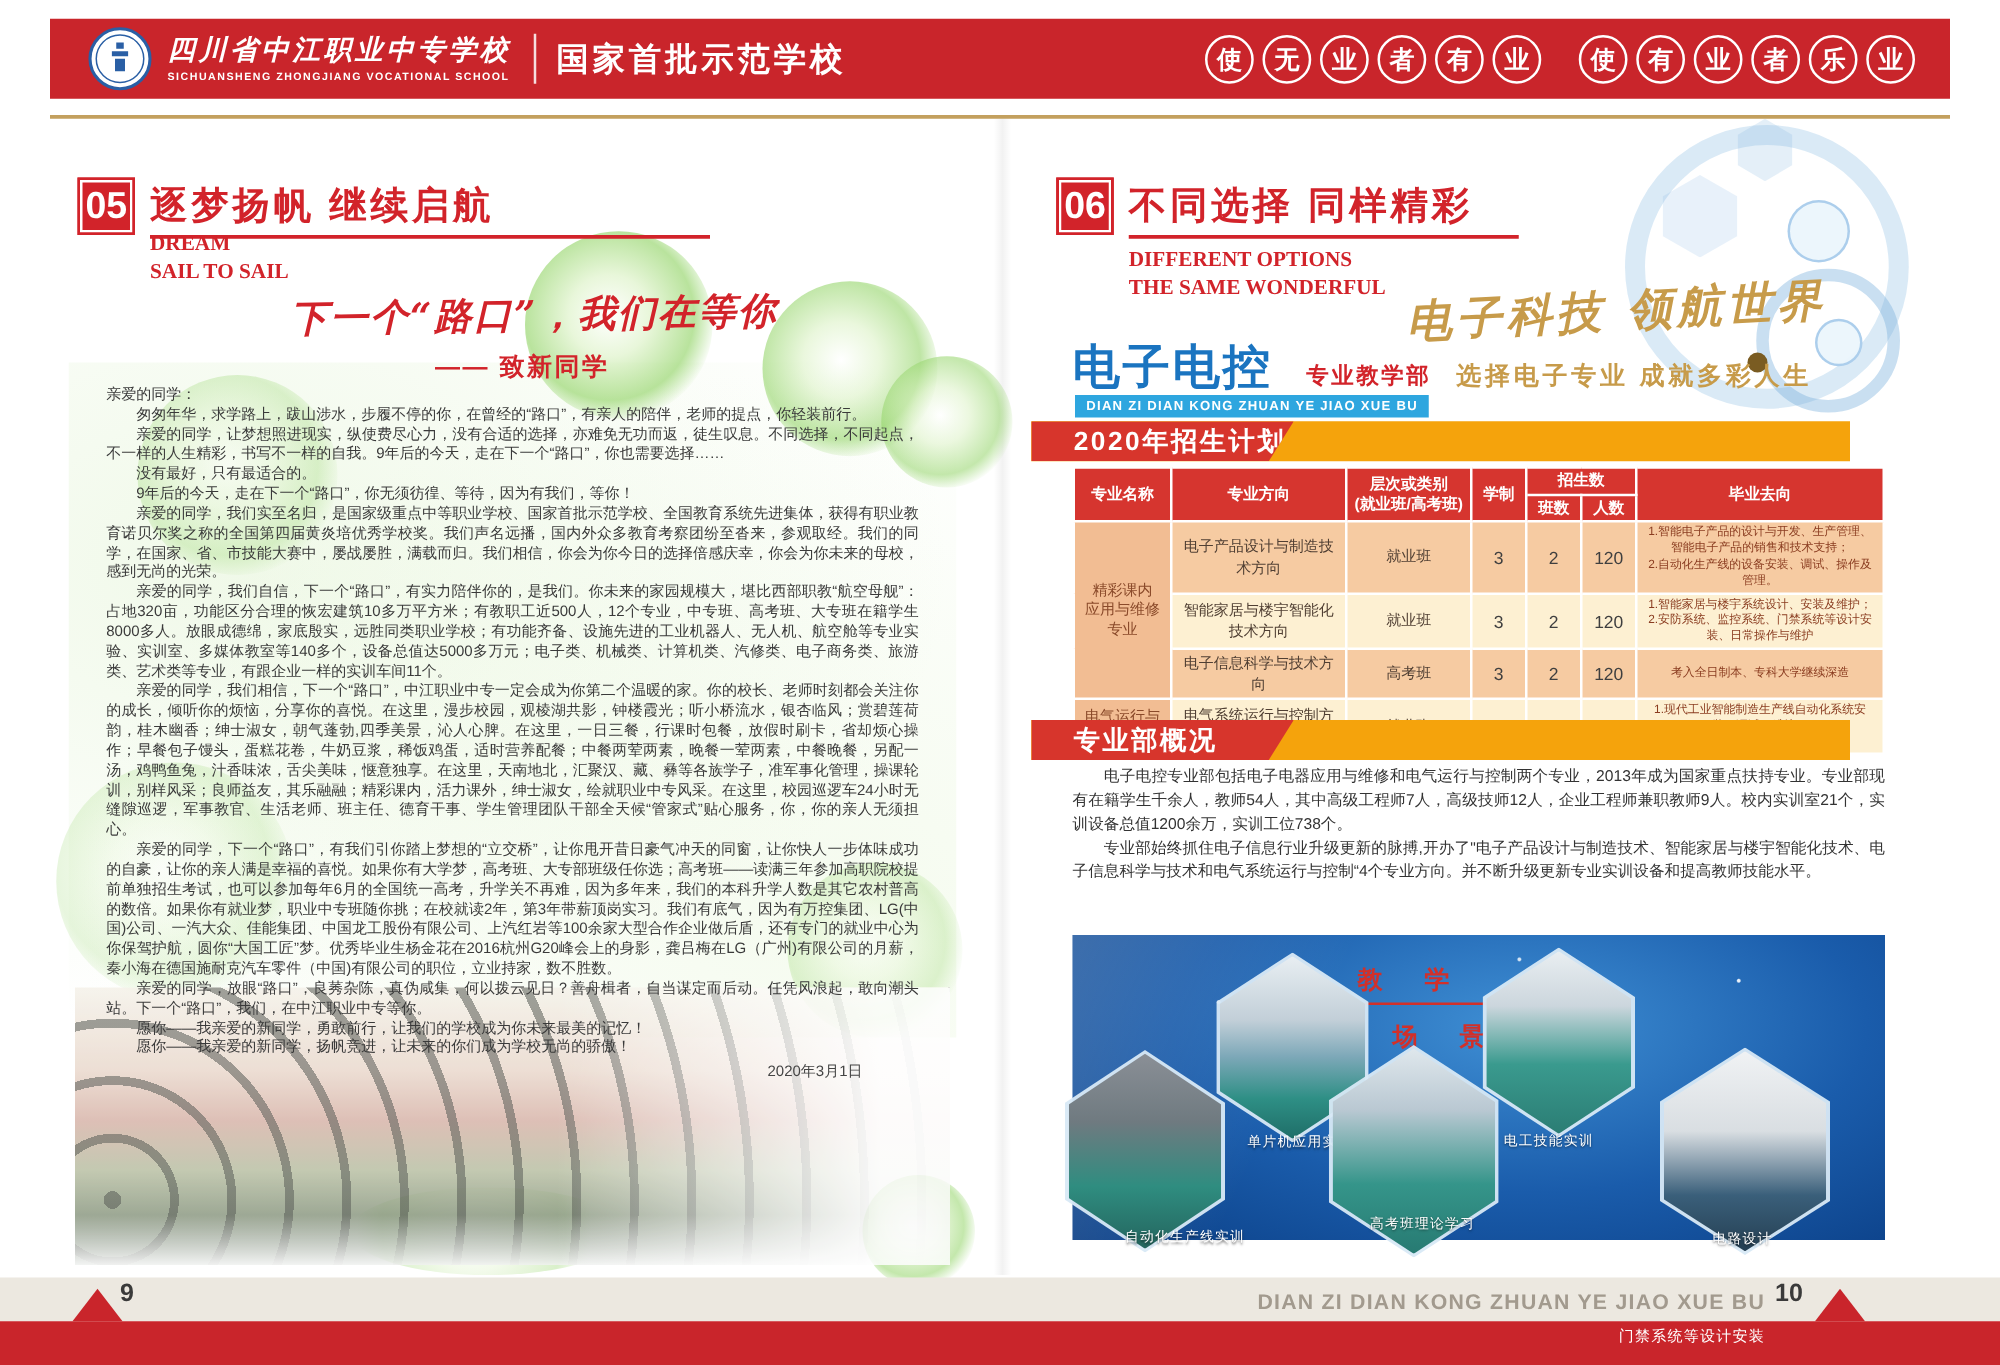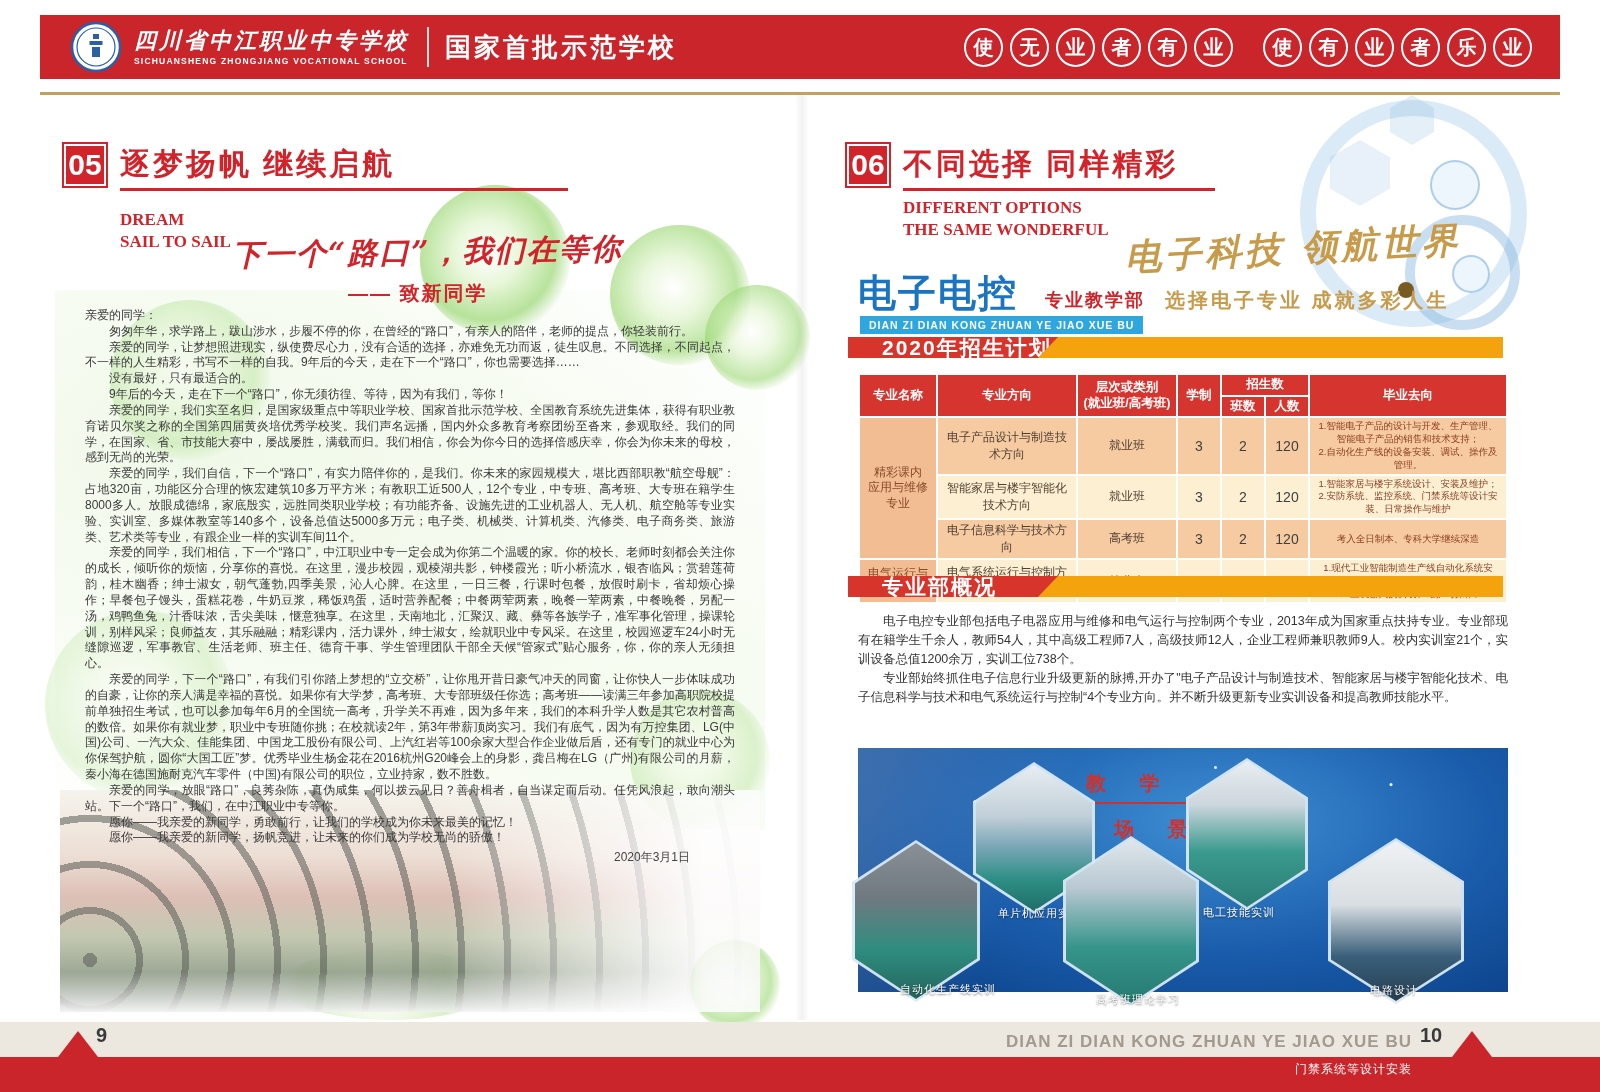--- a/index.html
+++ b/index.html
@@ -55,21 +55,21 @@
 
   
   .dept-cn{position:absolute;color:#1a74c0;font-size:38px;font-weight:bold;letter-spacing:2px;}
   .dept-suffix{position:absolute;color:#d2232a;font-size:18px;font-weight:bold;letter-spacing:2px;}
   .dept-bar{position:absolute;background:#2ea6df;color:#fff;font-size:10.5px;font-weight:bold;
             letter-spacing:1px;padding:3px 9px;}
   .gold-callig{position:absolute;color:#c79b4a;font-family:"DejaVu Serif",serif;font-style:italic;
                font-weight:bold;font-size:36px;letter-spacing:4px;transform:rotate(-3deg);}
   .gold-sub{position:absolute;color:#c79b4a;font-size:20px;font-weight:bold;letter-spacing:3px;}
 
-  .banner{position:absolute;left:848px;width:655px;height:21px;background:#f5a30c;}
+  .banner{position:absolute;left:825px;width:655px;height:32px;background:#f5a30c;}
   .banner .red{position:absolute;left:0;top:0;bottom:0;width:210px;background:#d7352c;
                clip-path:polygon(0 0,100% 0,calc(100% - 20px) 100%,0 100%);
                display:flex;align-items:center;padding-left:34px;box-sizing:border-box;
                color:#fff;font-weight:bold;font-size:21px;letter-spacing:2px;}
 
   table.enroll{position:absolute;left:858px;top:373px;width:648px;border-collapse:collapse;
                table-layout:fixed;font-size:12px;}
   table.enroll th,table.enroll td{border:2px solid #fff;padding:2px 4px;text-align:center;vertical-align:middle;}
   table.enroll{border:2px solid #c23b2e;}
   table.enroll thead th{background:#d6352f;color:#fff;font-weight:bold;font-size:12.5px;
@@ -163,21 +163,21 @@
   <div class="flower" style="left:110px;top:300px;width:160px;height:160px;opacity:.3;"></div>
   <div class="flower" style="left:45px;top:610px;width:190px;height:190px;opacity:.22;"></div>
   <div class="flower" style="left:630px;top:690px;width:140px;height:140px;opacity:.28;"></div>
   <div class="flower" style="left:690px;top:940px;width:90px;height:90px;opacity:.55;"></div>
   <div class="flower" style="left:280px;top:950px;width:220px;height:70px;opacity:.35;border-radius:50%;"></div>
   <div class="photo-left"></div>
 
   <div class="secbox" style="left:62px;top:142px;">05</div>
   <div class="sectitle" style="left:120px;top:144px;">逐梦扬帆  继续启航</div>
   <div class="secline" style="left:120px;top:188px;width:448px;"></div>
-  <div class="secen" style="left:120px;top:209px;">
+  <div class="secen" style="left:120px;top:184px;">
     <div>DREAM</div>
     <div>SAIL TO SAIL</div>
   </div>
   <div class="callig" style="left:232px;top:232px;">下一个“路口”，我们在等你</div>
   <div class="callig-sub" style="left:348px;top:280px;">—— 致新同学</div>
 
   <div class="letter">
     <p class="salutation">亲爱的同学：</p>
     <p>匆匆年华，求学路上，跋山涉水，步履不停的你，在曾经的“路口”，有亲人的陪伴，老师的提点，你轻装前行。</p>
     <p>亲爱的同学，让梦想照进现实，纵使费尽心力，没有合适的选择，亦难免无功而返，徒生叹息。不同选择，不同起点，不一样的人生精彩，书写不一样的自我。9年后的今天，走在下一个“路口”，你也需要选择……</p>
@@ -314,21 +314,21 @@
     <div class="gal-label" style="left:345px;top:157px;">电工技能实训</div>
 
     <div class="hex-outer" style="left:-6px;top:92px;width:128px;height:162px;">
       <div class="hex-inner" style="background:linear-gradient(180deg,#8a8f96 0%,#6f7a80 35%,#2f8d80 68%,#24655e 100%);"></div>
     </div>
     <div class="gal-label" style="left:42px;top:234px;">自动化生产线实训</div>
 
     <div class="hex-outer" style="left:205px;top:88px;width:136px;height:170px;">
       <div class="hex-inner" style="background:linear-gradient(180deg,#dfe7ec 0%,#b9c8d2 30%,#35958a 66%,#277a72 100%);"></div>
     </div>
-    <div class="gal-label" style="left:238px;top:244px;">高考班理论学习</div>
+    <div class="gal-label" style="left:238px;top:223px;">高考班理论学习</div>
 
     <div class="hex-outer" style="left:470px;top:90px;width:136px;height:166px;">
       <div class="hex-inner" style="background:linear-gradient(180deg,#f0f2f4 0%,#d9dee2 40%,#3a5f7a 72%,#253f52 100%);"></div>
     </div>
     <div class="gal-label" style="left:512px;top:235px;">电路设计</div>
   </div>
 
   <div class="foot-gray"></div>
   <div class="foot-red"></div>
   <div class="tri" style="left:58px;top:1031px;"></div>

